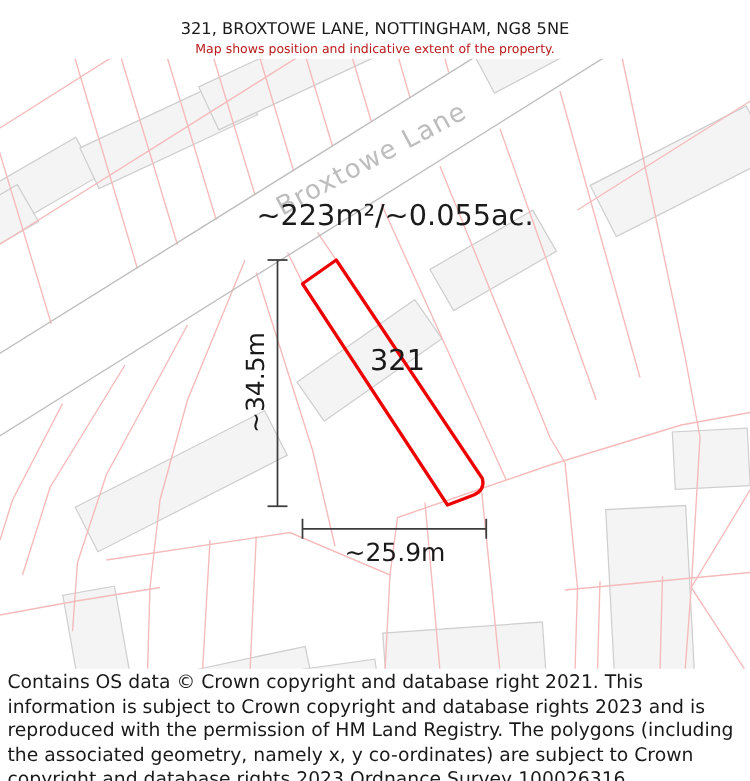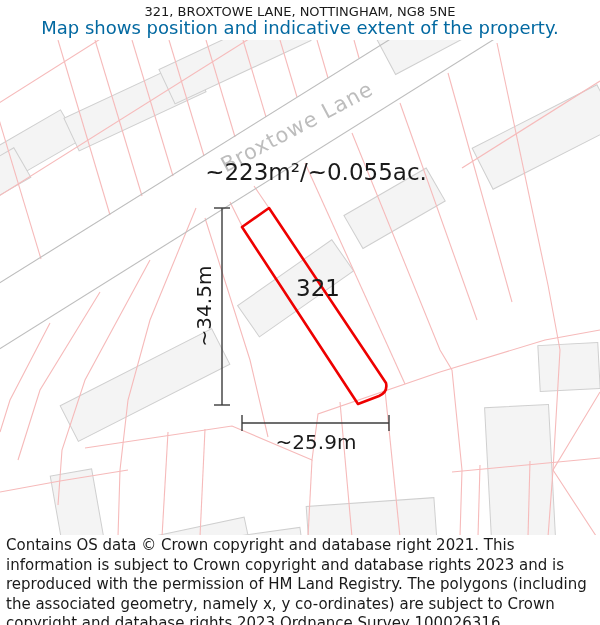--- a/index.html
+++ b/index.html
@@ -1,20 +1,20 @@
 <!DOCTYPE html>
 <html><head>
 <meta charset="utf-8">
 <style>
   html,body{margin:0;padding:0;background:#ffffff;}
   #page{position:relative;width:600px;height:625px;background:#ffffff;overflow:hidden;
         font-family:"DejaVu Sans","Liberation Sans",sans-serif;color:#1a1a1a;}
-  #header{position:absolute;top:0;left:0;width:600px;text-align:center;background:#ffffff;z-index:3;}
+  #header{position:absolute;top:12px;left:0;width:600px;text-align:center;background:#ffffff;z-index:3;}
   #title{font-size:13px;line-height:16px;margin-top:4px;color:#1a1a1a;}
-  #subtitle{font-size:18px;line-height:15px;color:#0369a1;}
+  #subtitle{font-size:10px;line-height:15px;color:#b91c1c;}
   #map-wrap{position:absolute;top:40px;left:0;width:600px;height:497px;overflow:hidden;}
   #map-wrap svg{display:block;}
   .parcel-line{stroke:#f6baba;stroke-width:1.1;fill:none;}
   .building{fill:#f4f4f4;stroke:#cfcfcf;stroke-width:1;}
   .road-line{stroke:#bdbdbd;stroke-width:1.1;fill:none;}
   .red-poly{stroke:#ee0000;stroke-width:2.6;fill:none;stroke-linejoin:round;}
   .measure{stroke:#3c3c3c;stroke-width:1.4;fill:none;}
   .map-text{fill:#1a1a1a;}
   .road-text{fill:#bdbdbd;letter-spacing:1px;}
   #footer{position:absolute;top:535px;left:0;width:600px;background:#ffffff;z-index:3;}

